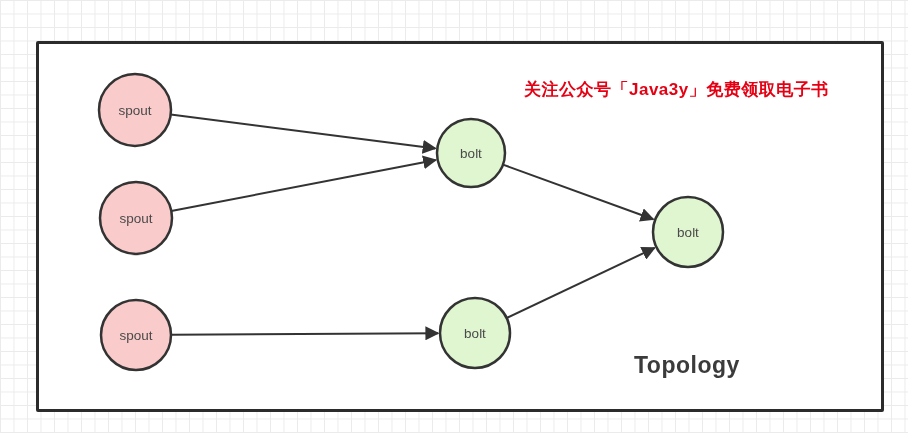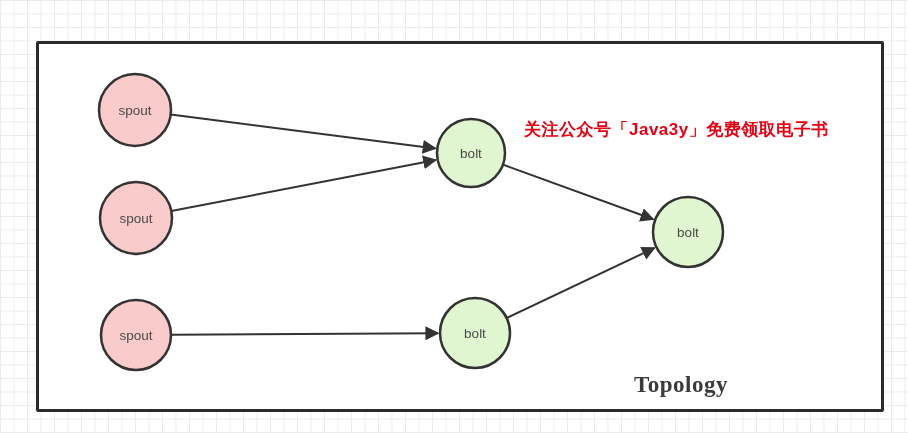--- a/index.html
+++ b/index.html
@@ -48,27 +48,26 @@
     top: 78px;
     font-size: 17px;
     font-weight: bold;
     letter-spacing: 0.5px;
     color: #e60013;
     white-space: nowrap;
   }
   .diagram-title {
     position: absolute;
     left: 634px;
-    top: 372px;
+    top: 352px;
     font-size: 23px;
     font-weight: bold;
     letter-spacing: 0.5px;
     color: #3b3b3b;
     white-space: nowrap;
-    font-family: Liberation Serif, serif;
   }
 </style>
 </head>
 <body>
 
 <div class="frame" style="border-color: rgb(43, 43, 43);"></div>
 
 <svg class="diagram" id="diagram-svg" viewBox="0 0 908 433" xmlns="http://www.w3.org/2000/svg">
   <defs>
     <marker id="arrow" viewBox="0 0 10 10" refX="9" refY="5" markerWidth="7" markerHeight="7" orient="auto-start-reverse">
@@ -103,15 +102,15 @@
         <circle cx="475" cy="333" r="35" fill="#e0f6d1" stroke="#333333" stroke-width="2.5"></circle>
         <text x="475" y="337.5" text-anchor="middle" class="node-label">bolt</text>
       </g>
       <g>
         <circle cx="688" cy="232" r="35" fill="#e0f6d1" stroke="#333333" stroke-width="2.5"></circle>
         <text x="688" y="236.5" text-anchor="middle" class="node-label">bolt</text>
       </g>
     </g>
 </svg>
 
-<div class="annotation" style="color: rgb(230, 0, 19); margin-top: 40px;">关注公众号「Java3y」免费领取电子书</div>
+<div class="annotation" style="color: rgb(230, 0, 19);">关注公众号「Java3y」免费领取电子书</div>
 
 <div class="diagram-title" style="color: rgb(59, 59, 59);">Topology</div>
 
 </body></html>

